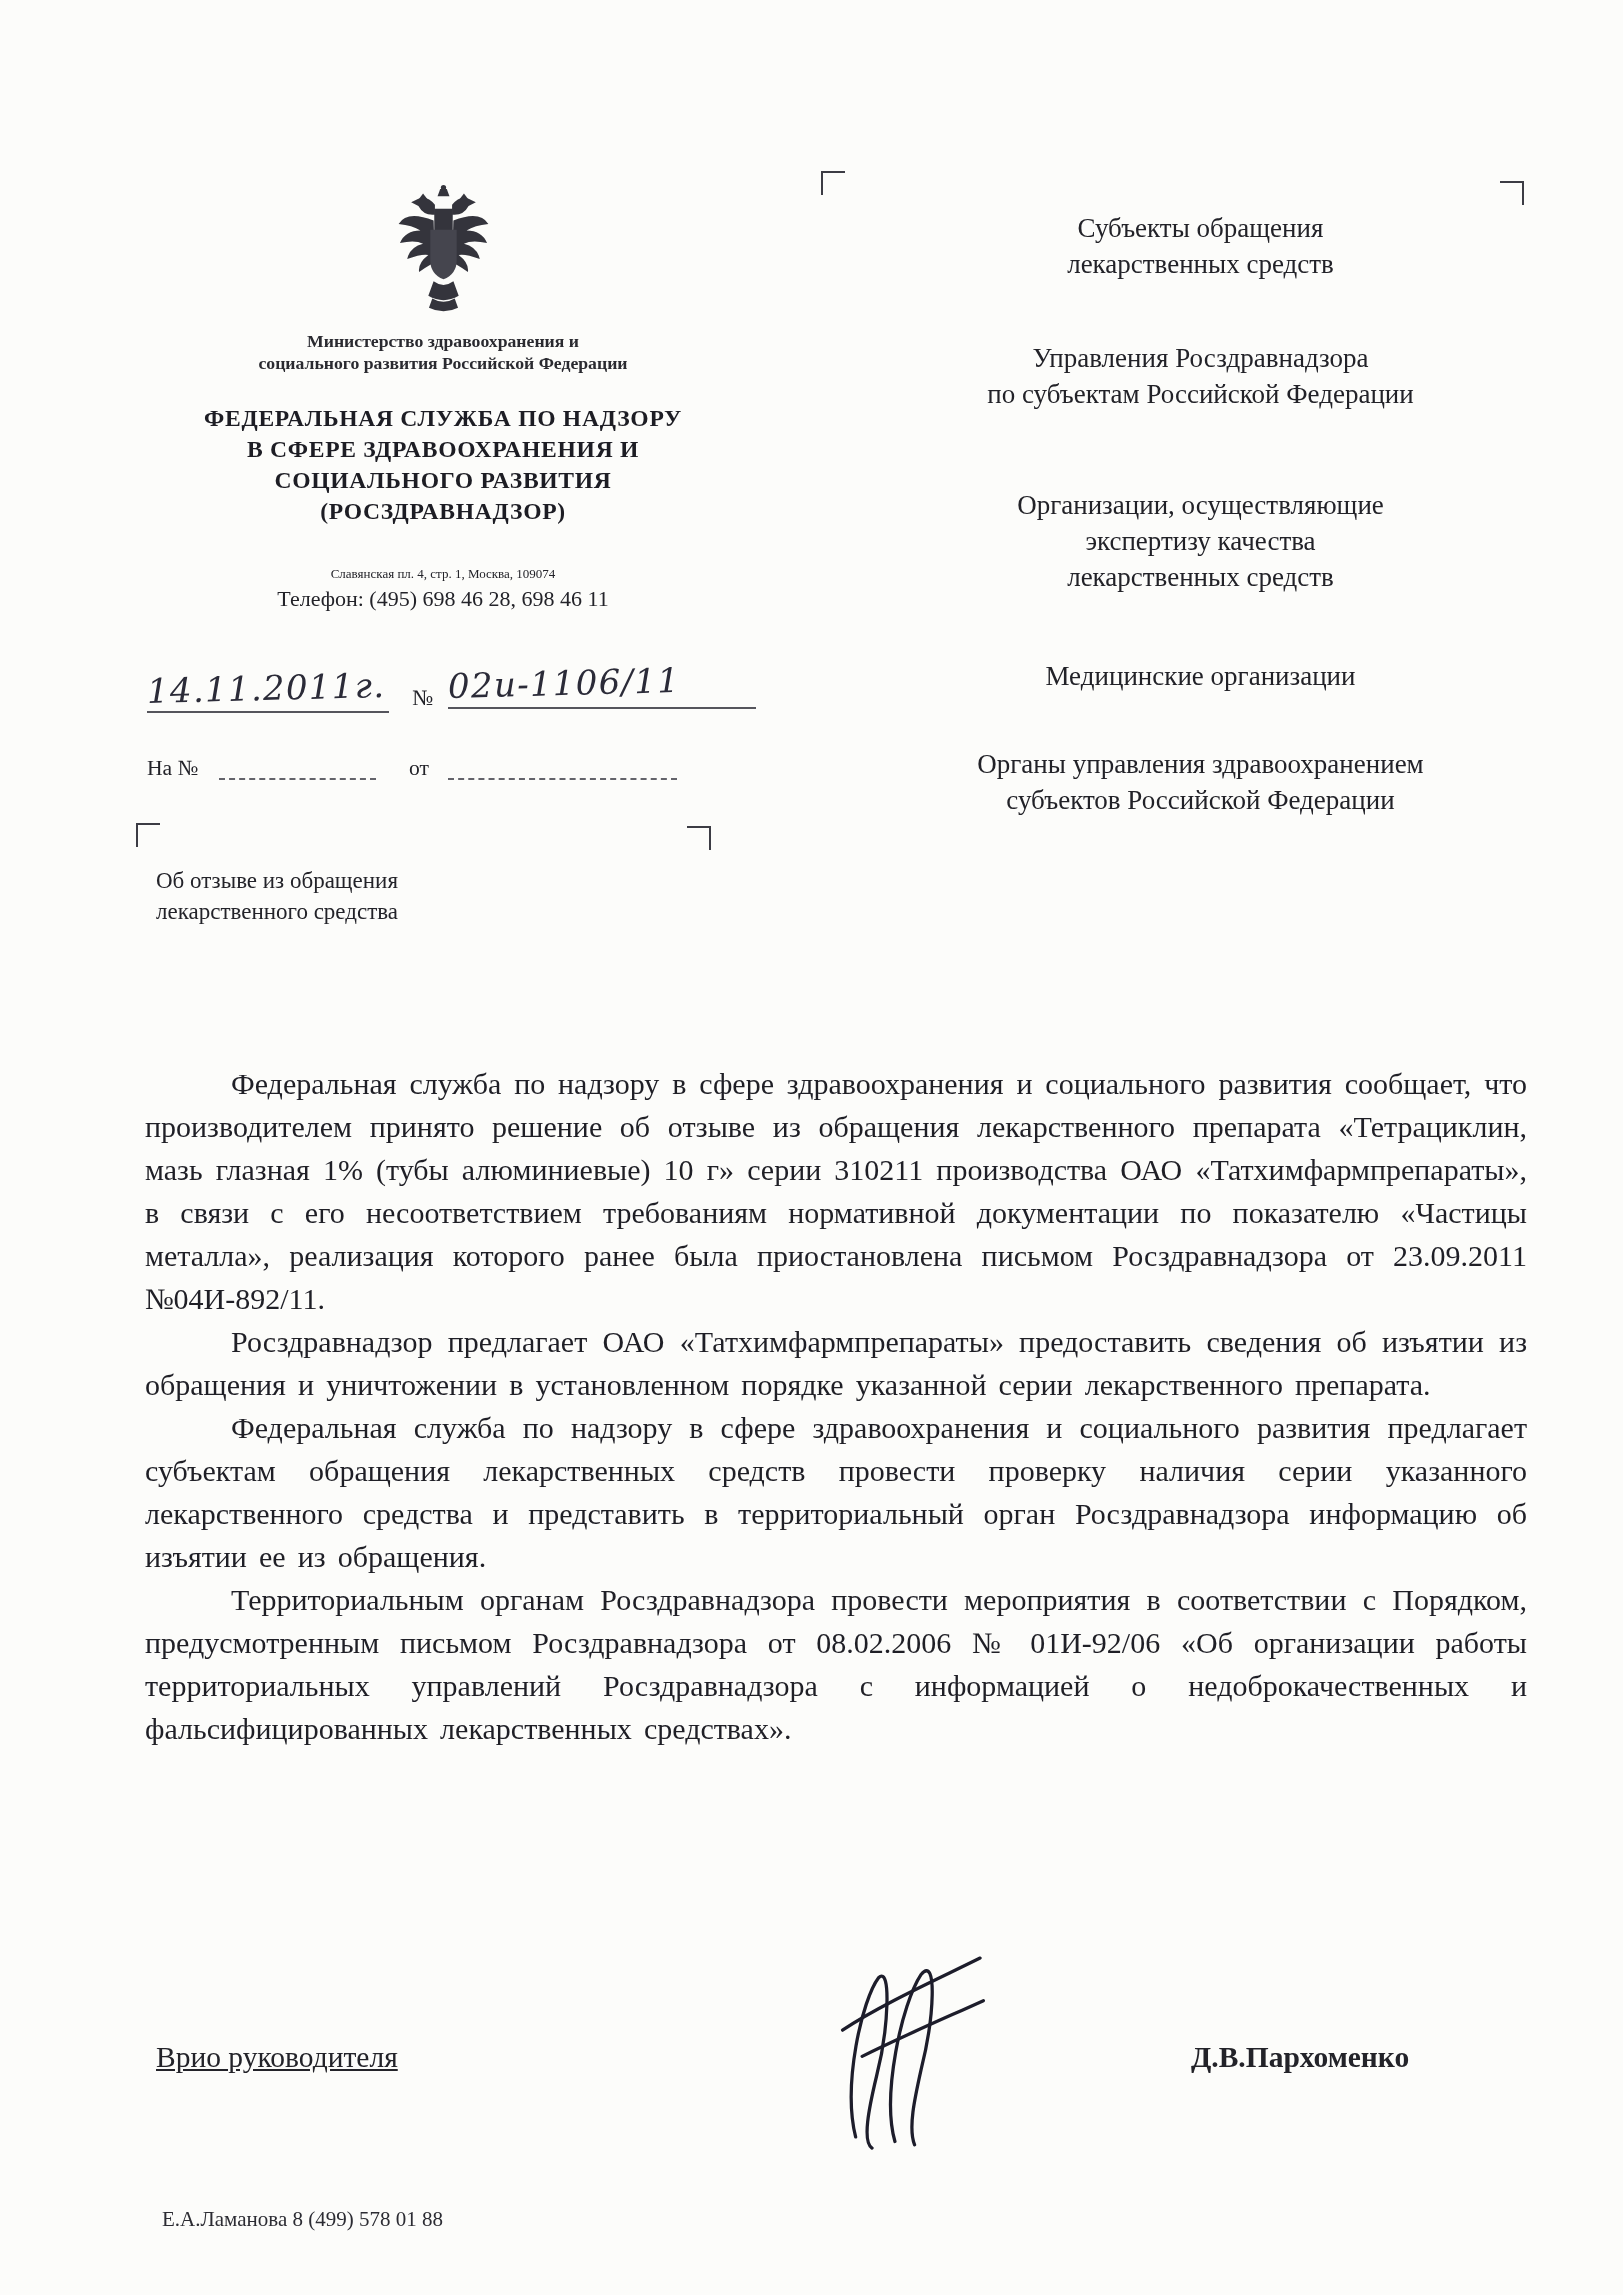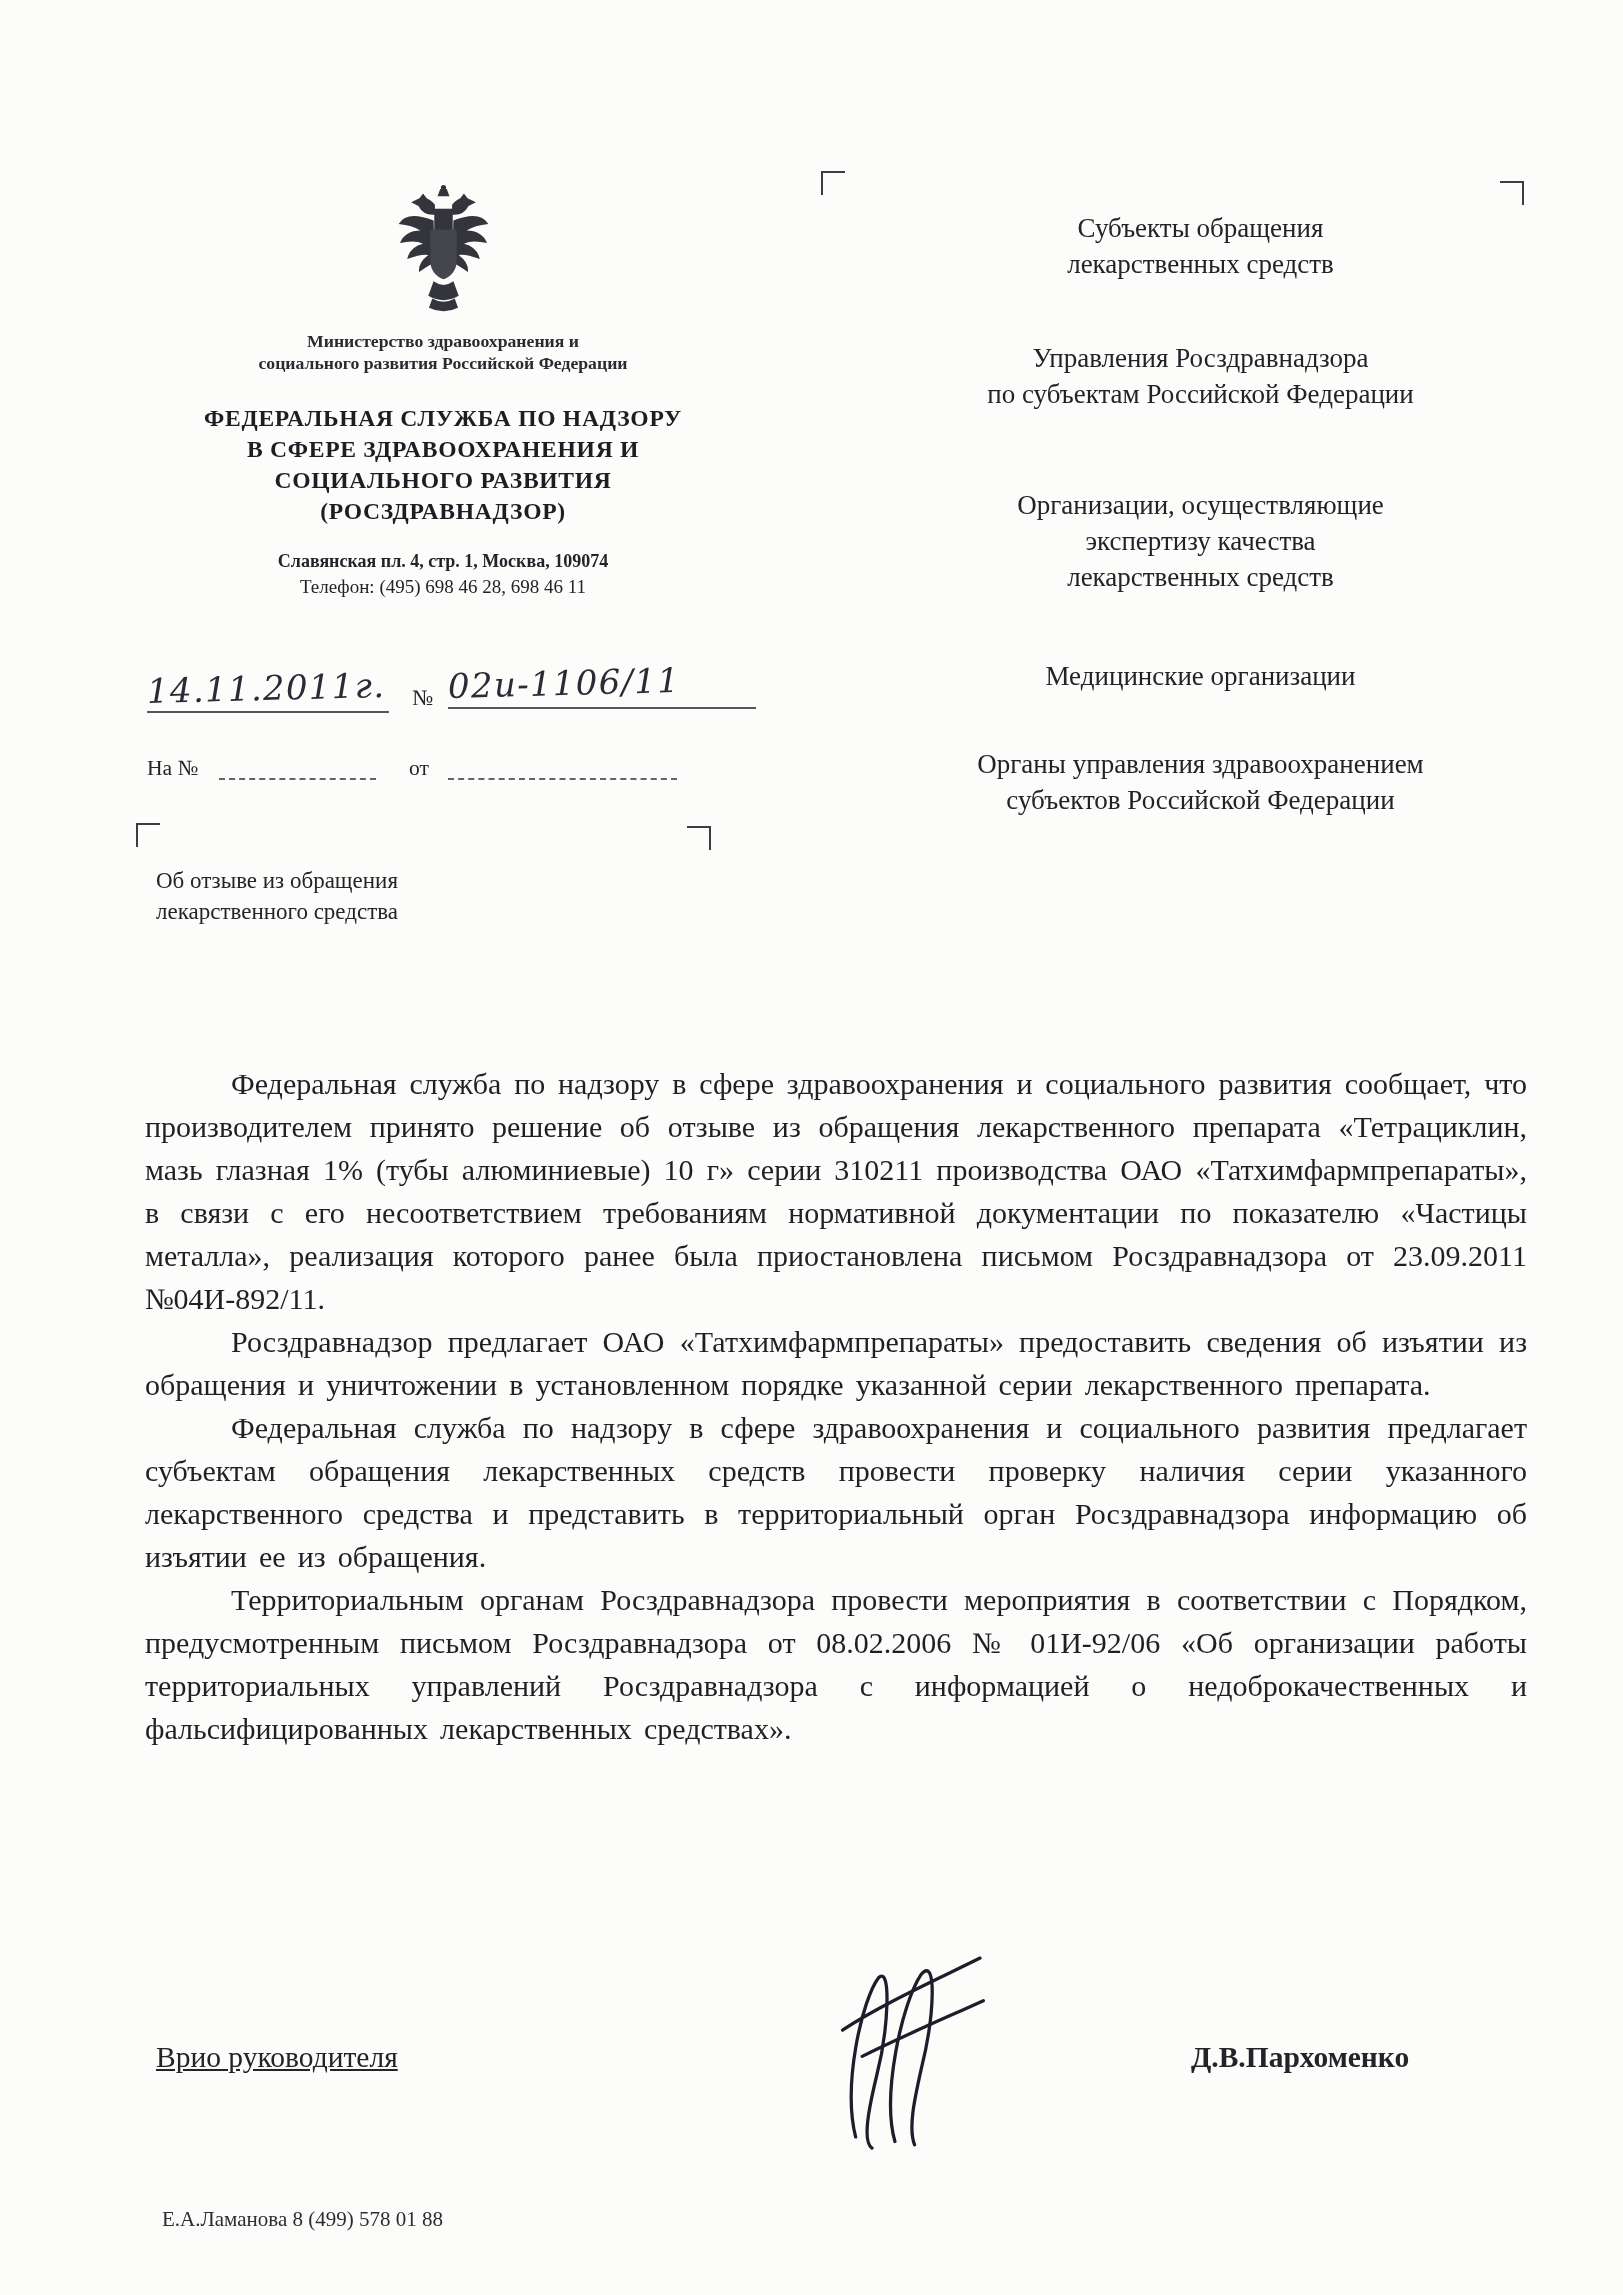--- a/index.html
+++ b/index.html
@@ -20,22 +20,22 @@
   }
   .emblem{display:block;margin:0 auto 17px auto;}
   .ministry{
     font-size:17.7px;font-weight:bold;line-height:22px;color:#2a2a30;
     margin-top:6.5px;
   }
   .service-name{
     font-size:23.6px;font-weight:bold;line-height:31px;letter-spacing:0.7px;
     margin-top:29px;color:#1d1d24;
   }
-  .addr-line{font-size:18px;line-height:25px;margin-top:22px;font-weight:bold;}
-  .phone-line{font-size:19px;line-height:25px;}
+  .addr-line{font-size:13px;line-height:25px;margin-top:34px;}
+  .phone-line{font-size:22px;line-height:25px;}
 
   
   .req-row{position:absolute;left:147px;top:668px;width:609px;height:59px;}
   .hand{
     font-family:"DejaVu Serif", serif;
     font-style:italic;
     font-size:34px;
     color:#2b2b38;
     letter-spacing:1.3px;
     transform:rotate(-1.5deg);

